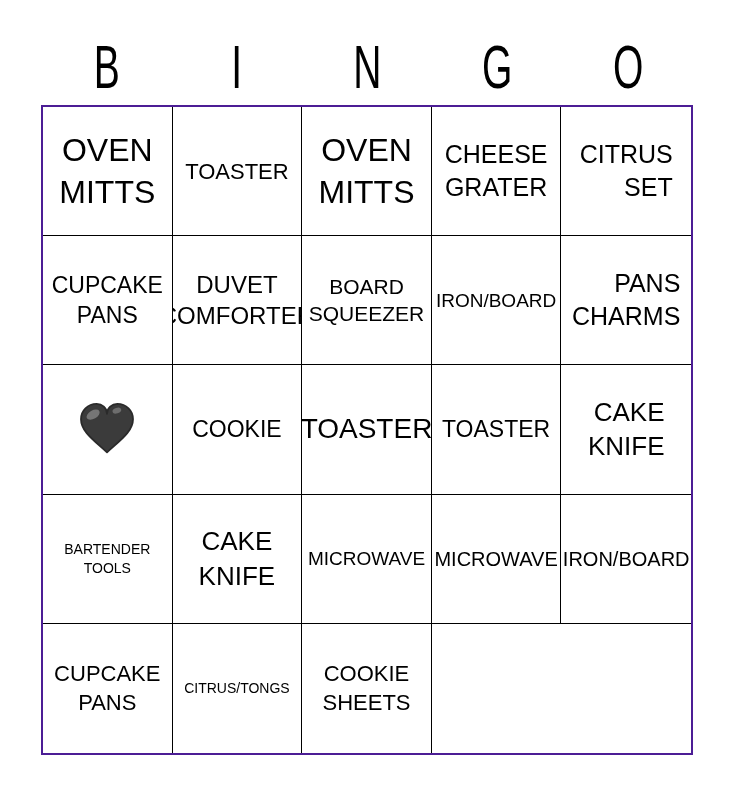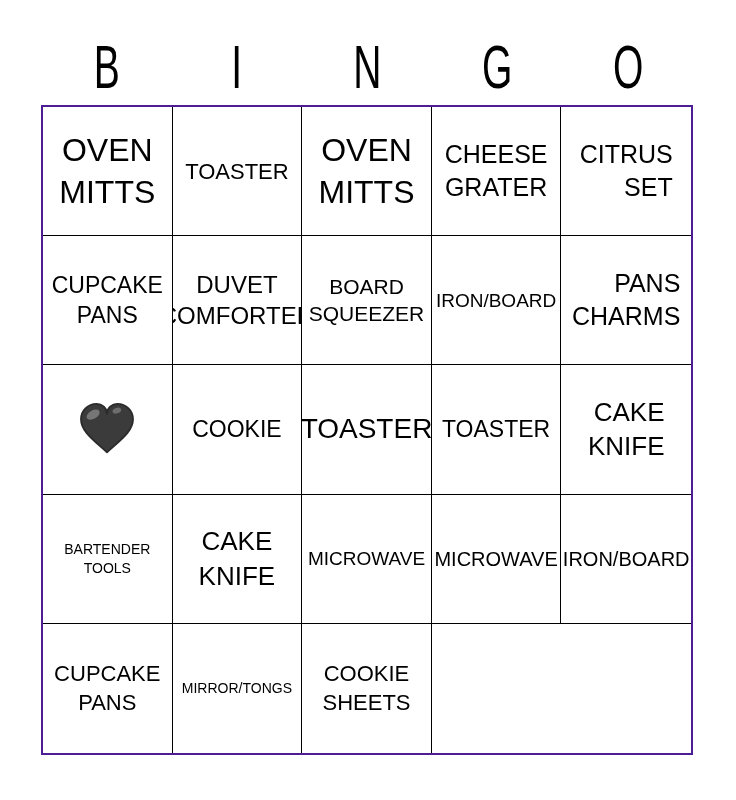--- a/index.html
+++ b/index.html
@@ -120,18 +120,18 @@
     <div class="cell fs17">BARTENDER
 TOOLS</div>
     <div class="cell fs35">CAKE
 KNIFE</div>
     <div class="cell fs19">MICROWAVE</div>
 
     <div class="cell fs20">MICROWAVE</div>
     <div class="cell fs20">IRON/BOARD</div>
     <div class="cell fs22">CUPCAKE
 PANS</div>
-    <div class="cell fs17">MIRROR/TONGS</div>
+    <div class="cell fs17">CITRUS/TONGS</div>
     <div class="cell fs27">COOKIE
 SHEETS</div>
   </div>
 
 </div>
 
 </body></html>

